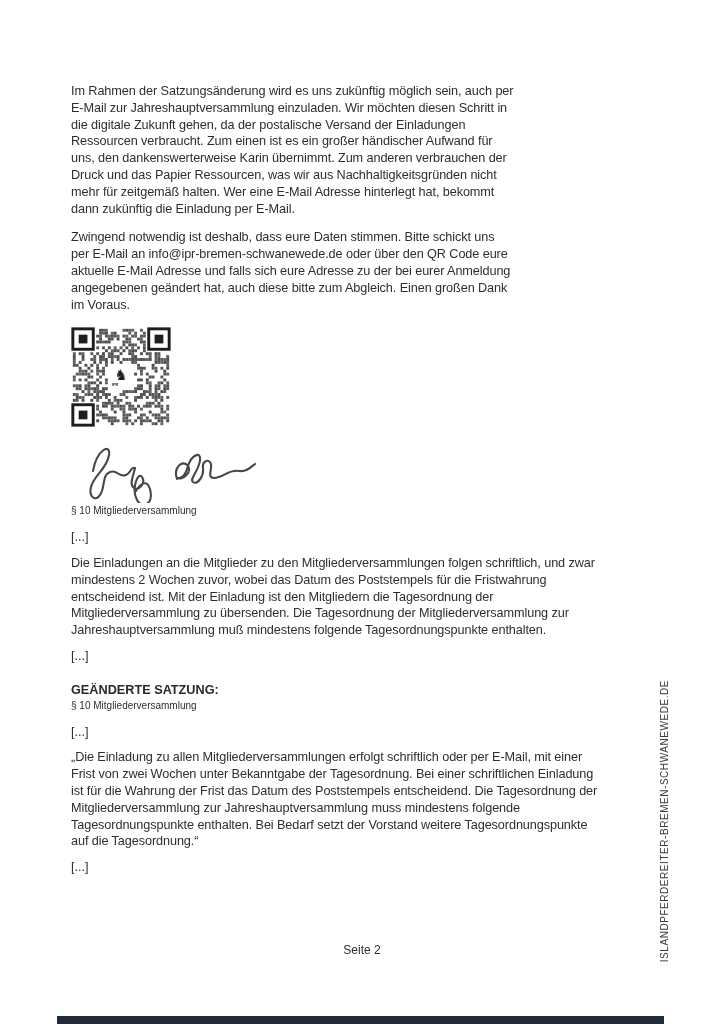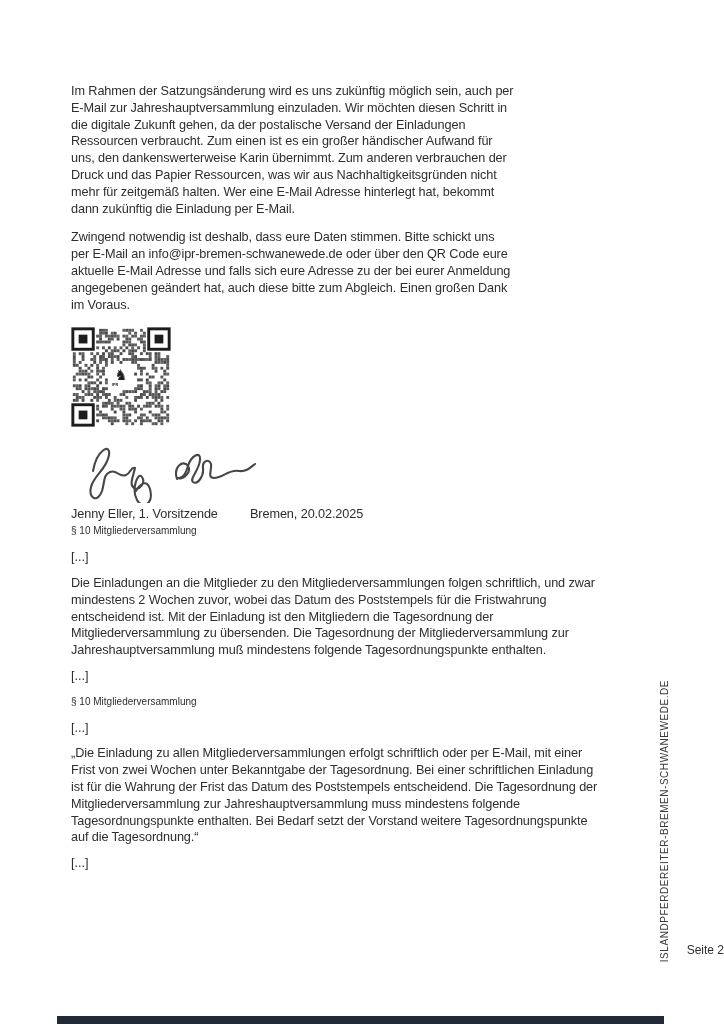--- a/index.html
+++ b/index.html
@@ -59,21 +59,21 @@
     line-height:16.8px;
   }
   .ellipsis{
     margin:9px 0;
     font-size:12.7px;
     line-height:16.8px;
   }
   .footer{
     position:absolute;
     left:0;top:943px;width:724px;
-    text-align:right;
+    text-align:center;
     font-size:12px;
     color:#2e2e2e;
   }
   .side-text{
     position:absolute;
     right:54px;bottom:62px;
     writing-mode:vertical-rl;
     transform:rotate(180deg);
     font-size:10px;
     letter-spacing:0.55px;
@@ -509,34 +509,31 @@
 
     <div class="sig-wrap">
       <svg viewBox="0 0 190 66" xmlns="http://www.w3.org/2000/svg">
         <g fill="none" stroke="#474747" stroke-width="2.1" stroke-linecap="round" stroke-linejoin="round">
           <path d="M20,34 C24,12 38,6 36,18 C34,32 21,38 18,50 C15,62 25,66 29,54 C32,44 30,38 37,35 C44,32 46,41 53,38 C58,36 58,29 62,31 C60,40 56,48 61,51 C66,54 73,46 69,40 C65,34 58,52 64,63 C69,72 81,68 77,52 C74,41 66,48 63,54"></path>
           <path d="M104,42 C100,30 110,22 115,29 C119,35 110,43 105,41 C110,42 113,36 115,29 C118,19 128,13 127,23 C126,34 116,42 120,45 C124,48 131,40 130,31 C129,24 136,21 138,27 C139,33 134,41 141,41 C150,41 156,32 166,34 C173,35 177,31 182,27"></path>
         </g>
       </svg>
     </div>
 
-    <div class="sig-row">
-      <span class="sig-name">Jenny Eller,  1. Vorsitzende</span>
-      <span class="sig-date">Bremen, 20.02.2025</span>
-    </div>
 
 
     <p class="sub-ref">§ 10 Mitgliederversammlung</p>
 
     <p class="ellipsis">[...]</p>
 
     <p class="body-text">Die Einladungen an die Mitglieder zu den Mitgliederversammlungen folgen schriftlich, und zwar mindestens 2 Wochen zuvor, wobei das Datum des Poststempels für die Fristwahrung entscheidend ist. Mit der Einladung ist den Mitgliedern die Tagesordnung der Mitgliederversammlung zu übersenden. Die Tagesordnung der Mitglie­derversammlung zur Jahreshauptversammlung muß mindestens folgende Tagesordnungspunkte enthalten.</p>
 
     <p class="ellipsis">[...]</p>
 
+    <p class="sub-label">GEÄNDERTE SATZUNG:</p>
     <p class="sub-ref">§ 10 Mitgliederversammlung</p>
 
     <p class="ellipsis">[...]</p>
 
     <p class="body-text">„Die Einladung zu allen Mitgliederversammlungen erfolgt schriftlich oder per E-Mail, mit einer Frist von zwei Wochen unter Bekanntgabe der Tagesordnung. Bei einer schriftlichen Einladung ist für die Wahrung der Frist das Datum des Poststempels entscheidend. Die Tagesordnung der Mitgliederversammlung zur Jahreshauptver­sammlung muss mindestens folgende Tagesordnungspunkte enthalten. Bei Bedarf setzt der Vorstand weitere Tagesordnungspunkte auf die Tagesordnung.“</p>
 
     <p class="ellipsis">[...]</p>
 
   </div>
 

